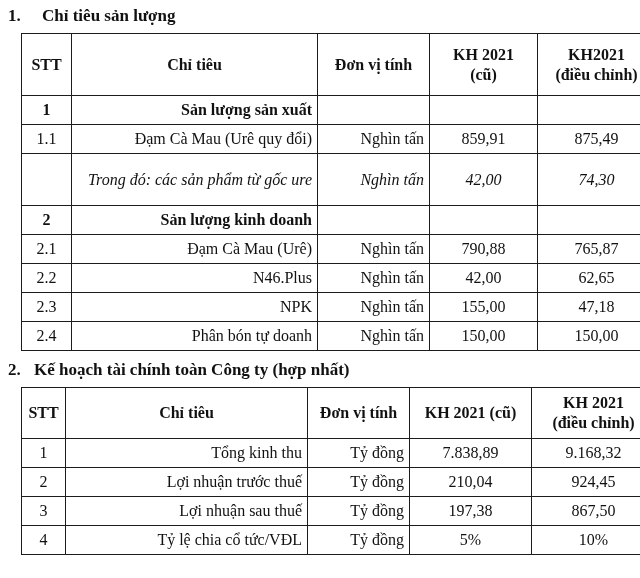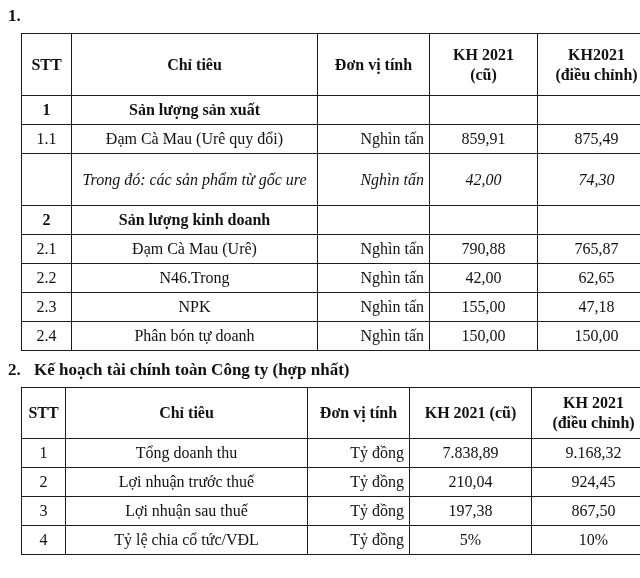--- a/index.html
+++ b/index.html
@@ -53,34 +53,35 @@
   table.data th {
     font-weight: bold;
     text-align: center;
     padding: 4px 4px;
   }
   tr.hdr1 { height: 62px; }
   tr.hdr2 { height: 51px; }
   tr.row  { height: 29px; }
   tr.row-tall { height: 52px; }
   td.stt   { text-align: center; }
-  td.label { text-align: center; padding-left: 8px; }
+  td.label { text-align: right; padding-left: 8px; }
   td.unit  { text-align: right; }
   td.num   { text-align: center; padding-right: 11px; }
   tr.bold-row td { font-weight: bold; }
   tr.italic-row td { font-style: italic; }
   .hl2 { display: block; }
 </style>
 </head>
 <body>
 
 <div class="doc">
 
   <div class="sec-head">
     <span class="sec-num">1.</span>
+    <span>Chỉ tiêu sản lượng</span>
   </div>
 
   <table class="data">
     <colgroup>
       <col style="width:50px">
         <col style="width:246px">
         <col style="width:112px">
         <col style="width:108px">
         <col style="width:118px">
     </colgroup>
@@ -128,21 +129,21 @@
     </tr>
     <tr class="row">
       <td class="stt">2.1</td>
       <td class="label">Đạm Cà Mau (Urê)</td>
       <td class="unit">Nghìn tấn</td>
       <td class="num">790,88</td>
       <td class="num">765,87</td>
     </tr>
     <tr class="row">
       <td class="stt">2.2</td>
-      <td class="label">N46.Trong</td>
+      <td class="label">N46.Plus</td>
       <td class="unit">Nghìn tấn</td>
       <td class="num">42,00</td>
       <td class="num">62,65</td>
     </tr>
     <tr class="row">
       <td class="stt">2.3</td>
       <td class="label">NPK</td>
       <td class="unit">Nghìn tấn</td>
       <td class="num">155,00</td>
       <td class="num">47,18</td>
@@ -176,21 +177,21 @@
       <th>Chỉ tiêu</th>
       <th>Đơn vị tính</th>
       <th>KH 2021 (cũ)</th>
       <th>
         <span class="hl2">KH 2021</span>
         <span class="hl2">(điều chỉnh)</span>
       </th>
     </tr>
     <tr class="row">
       <td class="stt">1</td>
-      <td class="label">Tổng doanh thu</td>
+      <td class="label">Tổng kinh thu</td>
       <td class="unit">Tỷ đồng</td>
       <td class="num">7.838,89</td>
       <td class="num">9.168,32</td>
     </tr>
     <tr class="row">
       <td class="stt">2</td>
       <td class="label">Lợi nhuận trước thuế</td>
       <td class="unit">Tỷ đồng</td>
       <td class="num">210,04</td>
       <td class="num">924,45</td>

